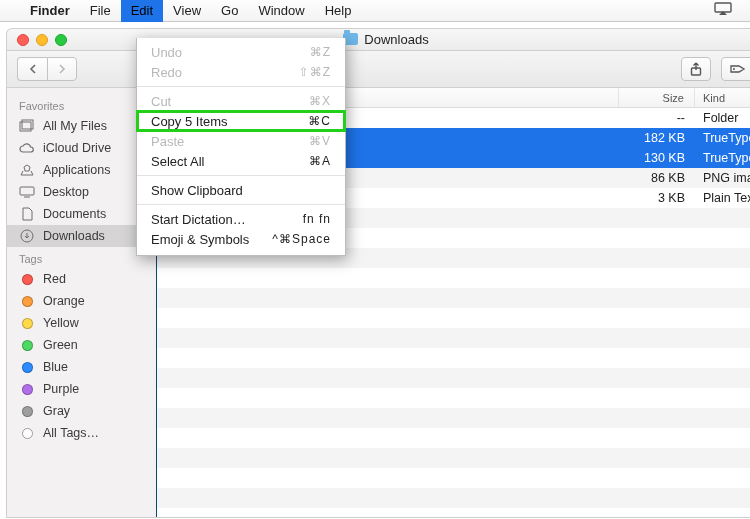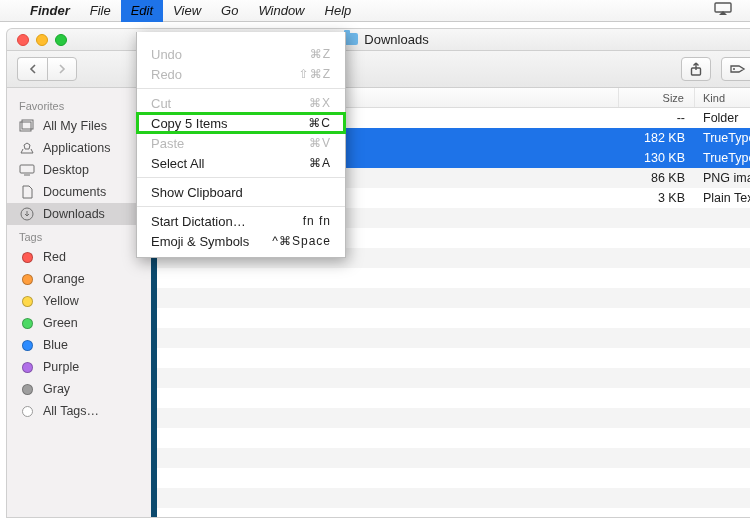--- a/index.html
+++ b/index.html
@@ -1,28 +1,28 @@
 <!DOCTYPE html>
 <html><head>
 <meta charset="utf-8">
 <style>
   * { margin: 0; padding: 0; box-sizing: border-box; font-family: -apple-system, "Helvetica Neue", Arial, sans-serif; }
   body { width: 750px; height: 519px; background: #fff; overflow: hidden; font-size: 13px; color: #222; }
 
   
   .menubar { height: 22px; background: linear-gradient(#fdfdfd,#f3f3f3); border-bottom: 1px solid #c9c9c9; display: flex; align-items: center; padding: 0 8px; gap: 0; }
   .apple { font-size: 14px; padding: 0 10px 0 2px; }
-  .mb-item { padding: 0 10px; height: 22px; line-height: 22px; cursor: default; font-style: italic; }
+  .mb-item { padding: 0 10px; height: 22px; line-height: 22px; cursor: default; }
   .mb-app { font-weight: 600; }
   .mb-item.open { background: #1e73e8; color: #000000; }
   .menubar-spacer { flex: 1; }
   .airplay { padding: 0 10px; }
 
   
-  .dropdown { position: absolute; left: 136px; top: 32px; width: 210px; background: #fff; border: 1px solid #bcbcbc; border-top: none; box-shadow: 2px 4px 14px rgba(0,0,0,.35); padding: 12px 0 6px; z-index: 50; }
+  .dropdown { position: absolute; left: 136px; top: 38px; width: 210px; background: #fff; border: 1px solid #bcbcbc; border-top: none; box-shadow: 2px 4px 14px rgba(0,0,0,.35); padding: 4px 0 6px; z-index: 50; }
   .dd-row { display: flex; align-items: center; justify-content: space-between; padding: 2px 14px; height: 20px; font-size: 13px; }
   .dd-row.disabled { color: #b8b8b8; }
   .dd-sep { height: 1px; background: #e2e2e2; margin: 4px 0; }
   .dd-kbd { font-size: 12px; letter-spacing: 1px; }
   .dd-row.hl { outline: 3px solid #22d01a; outline-offset: -2px; }
 
   
   .win { position: relative; margin: 6px 0 0 6px; width: 760px; }
   .titlebar { height: 22px; background: linear-gradient(#f7f7f7,#ececec); border: 1px solid #cfcfcf; border-bottom: none; border-radius: 6px 6px 0 0; display: flex; align-items: center; }
   .traffic { display: flex; gap: 7px; padding-left: 10px; }
@@ -37,21 +37,21 @@
   .toolbar { height: 38px; background: linear-gradient(#f5f5f5,#e8e8e8); border: 1px solid #cfcfcf; display:flex; align-items:center; padding: 0 10px; gap: 10px; }
   .navbtns { display:flex; }
   .pillbtn { height: 24px; min-width: 30px; padding:0 8px; background: linear-gradient(#fff,#f1f1f1); border:1px solid #c3c3c3; display:flex; align-items:center; justify-content:center; font-size:12px; color:#555;}
   .pillbtn:first-child { border-radius:4px 0 0 4px; border-right:none;}
   .pillbtn:last-child { border-radius:0 4px 4px 0;}
   .pillbtn.single { border-radius:4px; }
   .toolbar-spacer { flex:1; }
 
   
   .body { display:flex; border:1px solid #cfcfcf; border-top:none; height: 430px; }
-  .sidebar { width: 150px; background:#f3f1f2; border-right:6px solid #0c4a6e; padding-top:6px; font-size:12.5px;}
+  .sidebar { width: 150px; background:#f3f1f2; border-right:1px solid #0c4a6e; padding-top:6px; font-size:12.5px;}
   .sb-header { color:#8a8a8a; font-size:11px; padding: 6px 12px 3px; font-weight:500;}
   .sb-row { display:flex; align-items:center; gap:8px; padding: 3px 10px 3px 12px; height:22px; color:#3b3b3b;}
   .sb-row.sel { background:#d6d4d5; }
   .sb-ico { width:16px; height:14px; flex:none; display:flex; align-items:center; justify-content:center;}
   .sb-ico svg { width:16px; height:14px; }
   .tag-dot { width:11px; height:11px; border-radius:50%; border:1px solid rgba(0,0,0,.25); }
   .tag-dot.hollow { background:#fff; border:1.5px solid #9a9a9a; }
 
   
   .content { flex:1; display:flex; flex-direction:column; }
@@ -181,20 +181,28 @@
               <svg viewBox="0 0 16 14">
                 <rect x="1" y="3" width="11" height="9" fill="none" stroke="#6f6f6f"></rect>
                 <rect x="3" y="1" width="11" height="9" fill="none" stroke="#6f6f6f"></rect>
               </svg>
             </span>
             <span>All My Files</span>
           </div>
           <div class="sb-row">
             <span class="sb-ico">
               <svg viewBox="0 0 16 14">
+                <path d="M4 11a3 3 0 010-6 4 4 0 017.5 1A2.5 2.5 0 0112 11z" fill="none" stroke="#6f6f6f" stroke-width="1.2"></path>
+              </svg>
+            </span>
+            <span>iCloud Drive</span>
+          </div>
+          <div class="sb-row">
+            <span class="sb-ico">
+              <svg viewBox="0 0 16 14">
                 <path d="M8 2l3 2-1 4h-4l-1-4z" fill="none" stroke="#6f6f6f"></path>
                 <path d="M4 8l-2 4h12l-2-4" fill="none" stroke="#6f6f6f"></path>
               </svg>
             </span>
             <span>Applications</span>
           </div>
           <div class="sb-row">
             <span class="sb-ico">
               <svg viewBox="0 0 16 14">
                 <rect x="1" y="2" width="14" height="8" rx="1" fill="none" stroke="#6f6f6f"></rect>

